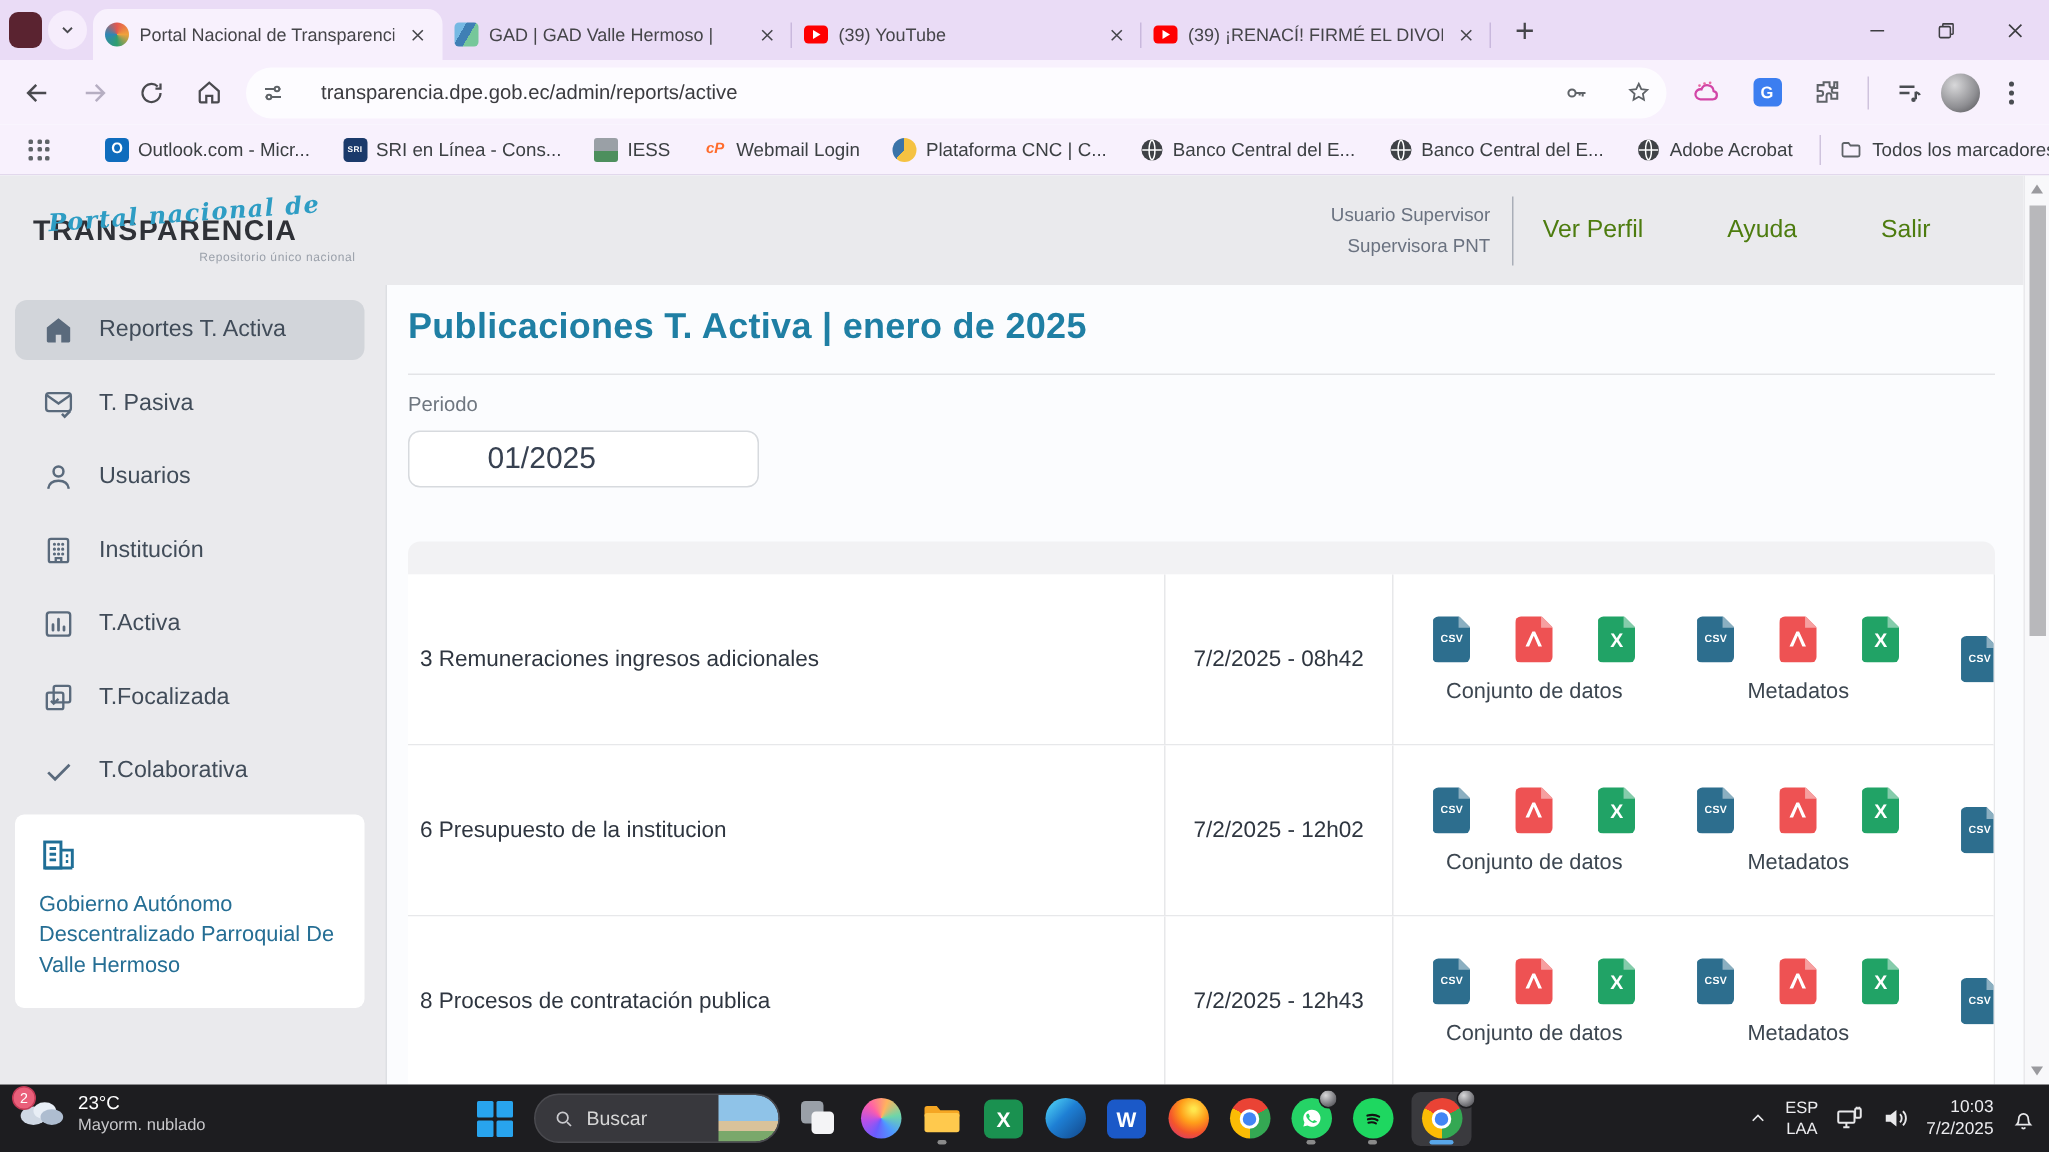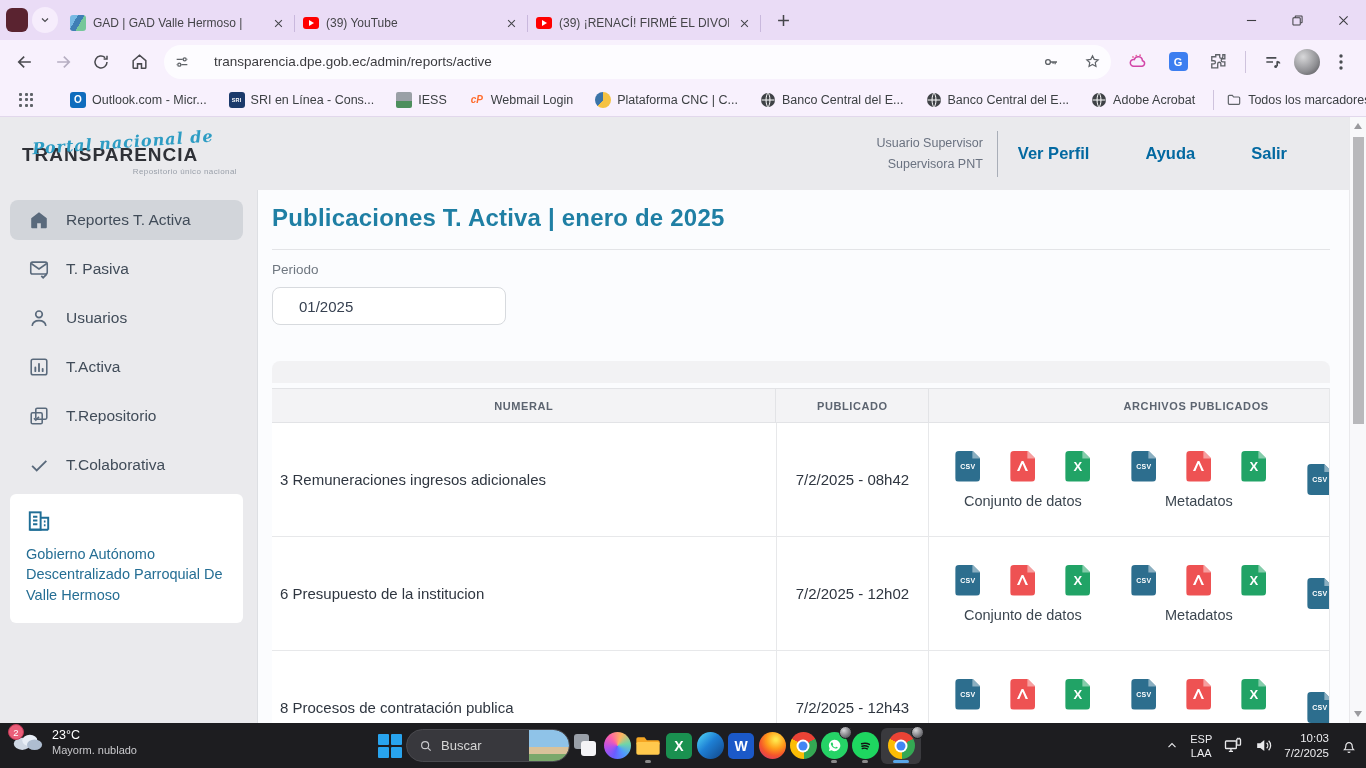--- a/index.html
+++ b/index.html
@@ -48,35 +48,35 @@
 .page{position:relative;width:1349px;height:606px;background:#fbfcfe}
 .page-header{height:73px;background:#eaeaed;display:flex;align-items:center}
 .logo{margin-left:22px;display:flex;flex-direction:column;width:215px}
 .logo-script{font-family:"DejaVu Serif",serif;font-style:italic;color:#2e9dc4;font-size:16px;font-weight:bold;letter-spacing:1px;transform:rotate(-4deg);margin-left:10px}
 .logo-main{font-size:19px;font-weight:800;color:#2f3137;letter-spacing:1px;margin-top:-7px}
 .logo-sub{font-size:8px;color:#9aa0aa;text-align:right;letter-spacing:.4px;margin-top:1px}
 .hright{margin-left:auto;margin-right:62px;display:flex;align-items:center}
 .userblock{text-align:right;font-size:12.5px;color:#6a7280;line-height:21px}
 .hdivider{width:1px;height:46px;background:#a9aeb8;margin:0 20px 0 14px}
 .hnav{display:flex;gap:56px;align-items:center}
-.hlink{font-size:16.5px;font-weight:bold;color:#0369a1;cursor:pointer}
+.hlink{font-size:16.5px;font-weight:normal;color:#4d7c0f;cursor:pointer}
 .page-body{display:flex;height:533px;overflow:hidden}
 
 .sidebar{width:258px;background:#eaeaed;border-right:1px solid #dddfe3;padding-top:10px;flex:none}
 .sitem{height:40px;margin:0 14px 9px 10px;display:flex;align-items:center;gap:16px;padding-left:18px;border-radius:8px;font-size:15.5px;color:#414c59;cursor:pointer}
 .sitem.active{background:#d2d5da}
 .sitem svg{flex:none}
 .inst-card{margin:3px 14px 0 10px;background:#ffffff;border-radius:6px;padding:14px 16px 18px}
 .inst-name{margin-top:10px;font-size:14.5px;line-height:1.4;color:#256e94;font-weight:500}
 
 .content{flex:1;padding:14px 0 0 14px;overflow:hidden}
 .ptitle{font-size:24px;font-weight:bold;color:#1f7fa4;letter-spacing:.2px}
 .cdivider{height:1px;background:#e3e4e7;margin:17px 19px 0 0}
 .plabel{margin-top:12px;font-size:13.5px;color:#6f7780}
-.pinput{margin-top:10px;width:234px;height:38px;border:1px solid #d7dade;border-radius:8px;background:#fff;font-size:15px;color:#374151;padding-left:26px;font-family:"Liberation Sans",sans-serif;outline:none}
+.pinput{margin-top:10px;width:234px;height:38px;border:1px solid #d7dade;border-radius:8px;background:#fff;font-size:20px;color:#374151;padding-left:52px;font-family:"Liberation Sans",sans-serif;outline:none}
 .band{margin-top:36px;width:1058px;height:22px;background:#f2f2f4;border-radius:8px 8px 0 0}
 .tbl{width:1058px;border-right:1px solid #e7e8ea}
 .thead{margin-top:5px;height:35px;display:flex;background:#f3f3f5;border-top:1px solid #e2e3e6;border-bottom:1px solid #e2e3e6}
 .th{display:flex;align-items:center;justify-content:center;font-size:11px;color:#5c6470;letter-spacing:.6px;font-weight:bold}
 .c1{width:505px;border-right:1px solid #e2e3e6}
 .c2{width:153px;border-right:1px solid #e2e3e6}
 .c3{width:400px}
 .th.c3{padding-left:134px}
 .trow{height:114px;display:flex;background:#fff;border-bottom:1px solid #e7e8ea}
 .td{display:flex;align-items:center;font-size:15px;color:#2f3640}
@@ -97,21 +97,21 @@
 .sb-up{border-bottom:6px solid #9a9a9e}
 .sb-down{border-top:6px solid #9a9a9e;margin-top:auto}
 .sb-thumb{width:11px;height:287px;background:#b8b8bb;margin-top:2px}
 
 .taskbar{position:absolute;left:0;bottom:0;width:1366px;height:45px;background:#1d1d20;display:flex;align-items:center}
 .weather{position:absolute;left:10px;top:4px;display:flex;align-items:center;gap:8px}
 .cloudwrap{position:relative;width:34px;height:30px}
 .wbadge{position:absolute;left:-2px;top:-3px;width:16px;height:16px;border-radius:50%;background:#ea5f7a;border:1.5px solid #c23a56;color:#fff;font-size:9.5px;display:flex;align-items:center;justify-content:center;z-index:2}
 .wtemp{font-size:12.5px;color:#fff}
 .wdesc{font-size:11px;color:#c9c9cc;margin-top:2px}
-.tb-center{position:absolute;left:50%;transform:translateX(calc(-50% - 35px));display:flex;align-items:center;gap:1px;height:45px}
+.tb-center{position:absolute;left:50%;transform:translateX(calc(-50% - 35px));display:flex;align-items:center;gap:11px;height:45px}
 .tbi{width:30px;height:36px;display:flex;flex-direction:column;align-items:center;justify-content:center;position:relative;cursor:pointer}
 .tbi .dot{position:absolute;bottom:1px;width:6px;height:3px;border-radius:2px;background:#8a8a8a}
 .winlogo{display:grid;grid-template-columns:11px 11px;grid-template-rows:11px 11px;gap:2px}
 .winlogo span{background:#28a4ee;border-radius:1px}
 .searchpill{width:164px;height:33px;border-radius:17px;background:#38383d;border:1px solid #4a4a4f;display:flex;align-items:center;gap:8px;padding-left:12px;overflow:hidden}
 .searchpill .ph{font-size:13px;color:#d6d6d6;flex:1}
 .schip{width:40px;height:31px;border-radius:0 16px 16px 0;background:linear-gradient(180deg,#8fc3e8 0 55%,#d9c29a 55% 78%,#7aa86b 78%)}
 .tview{position:relative;width:24px;height:24px}
 .tview .sq1{position:absolute;left:0;top:0;width:15px;height:15px;background:#9aa0a8;border-radius:3px}
 .tview .sq2{position:absolute;left:7px;top:7px;width:15px;height:15px;background:#f4f4f6;border-radius:3px}
@@ -141,20 +141,29 @@
 
 <div class="screen">
 
   <div class="tabstrip">
     <div class="corner-chip"></div>
     <div class="tab-chevron">
       <svg width="12" viewBox="0 0 24 24" fill="none" stroke="#4a4a4f" stroke-width="2.4">
           <path d="m6 9 6 6 6-6"></path>
         </svg>
     </div>
+    <div class="tab active">
+      <span class="fav fav-pnt"></span>
+      <span class="ttl">Portal Nacional de Transparenci</span>
+      <span class="tx">
+          <svg width="9" viewBox="0 0 12 12" stroke="#45454a" stroke-width="1.4">
+            <path d="M1.5 1.5 10.5 10.5M10.5 1.5 1.5 10.5"></path>
+          </svg>
+        </span>
+    </div>
     <div class="tab">
       <span class="fav fav-gad"></span>
       <span class="ttl">GAD | GAD Valle Hermoso |</span>
       <span class="tx">
           <svg width="9" viewBox="0 0 12 12" stroke="#45454a" stroke-width="1.4">
             <path d="M1.5 1.5 10.5 10.5M10.5 1.5 1.5 10.5"></path>
           </svg>
         </span>
     </div>
     <div class="tab">
@@ -379,32 +388,40 @@
         </div>
         <div class="sitem">
           <svg width="22" height="22" viewBox="0 0 24 24" fill="none" stroke="#5a6a7c" stroke-width="1.8">
               <circle cx="12" cy="8" r="3.6"></circle>
               <path d="M4.5 20.5c.6-3.8 3.6-5.7 7.5-5.7s6.9 1.9 7.5 5.7"></path>
             </svg>
           <span>Usuarios</span>
         </div>
         <div class="sitem">
           <svg width="22" height="22" viewBox="0 0 24 24" fill="none" stroke="#5a6a7c" stroke-width="1.7">
+              <rect x="5" y="3.5" width="14" height="17" rx="1.5"></rect>
+              <path d="M9 7.5h.1M12 7.5h.1M15 7.5h.1M9 11h.1M12 11h.1M15 11h.1M9 14.5h.1M12 14.5h.1M15 14.5h.1" stroke-width="2.2" stroke-linecap="round"></path>
+              <path d="M10 20.5v-3h4v3"></path>
+            </svg>
+          <span>Institución</span>
+        </div>
+        <div class="sitem">
+          <svg width="22" height="22" viewBox="0 0 24 24" fill="none" stroke="#5a6a7c" stroke-width="1.7">
               <rect x="3.5" y="3.5" width="17" height="17" rx="2"></rect>
               <path d="M8 16.5v-4M12 16.5v-8M16 16.5V14" stroke-width="2" stroke-linecap="round"></path>
             </svg>
           <span>T.Activa</span>
         </div>
         <div class="sitem">
           <svg width="22" height="22" viewBox="0 0 24 24" fill="none" stroke="#5a6a7c" stroke-width="1.7">
               <rect x="8.5" y="3.5" width="12" height="12" rx="1.5"></rect>
               <rect x="3.5" y="8.5" width="12" height="12" rx="1.5"></rect>
               <path d="m6.5 14.5 2 2 3.5-3.5"></path>
             </svg>
-          <span>T.Repositorio</span>
+          <span>T.Focalizada</span>
         </div>
         <div class="sitem">
           <svg width="22" height="22" viewBox="0 0 24 24" fill="none" stroke="#5a6a7c" stroke-width="2">
               <path d="m4.5 13 5 5L20 7.5"></path>
             </svg>
           <span>T.Colaborativa</span>
         </div>
         <div class="inst-card">
           <svg width="26" height="26" viewBox="0 0 24 24" fill="none" stroke="#1f6e96" stroke-width="1.8">
               <rect x="3.5" y="4" width="10" height="16"></rect>
@@ -414,25 +431,20 @@
         </div>
       </aside>
 
       <main class="content">
         <h1 class="ptitle">Publicaciones T. Activa | enero de 2025</h1>
         <div class="cdivider"></div>
         <div class="plabel">Periodo</div>
         <input class="pinput" readonly="" value="01/2025" style="">
         <div class="band"></div>
         <div class="tbl">
-          <div class="thead">
-            <div class="th c1">NUMERAL</div>
-            <div class="th c2">PUBLICADO</div>
-            <div class="th c3">ARCHIVOS PUBLICADOS</div>
-          </div>
 
           <div class="trow">
             <div class="td c1">3 Remuneraciones ingresos adicionales</div>
             <div class="td c2">7/2/2025 - 08h42</div>
             <div class="td c3">
               <div class="fgroup">
                 <div class="frow">
                   <div class="ficon csv">
                       <span>CSV</span>
                     </div>

